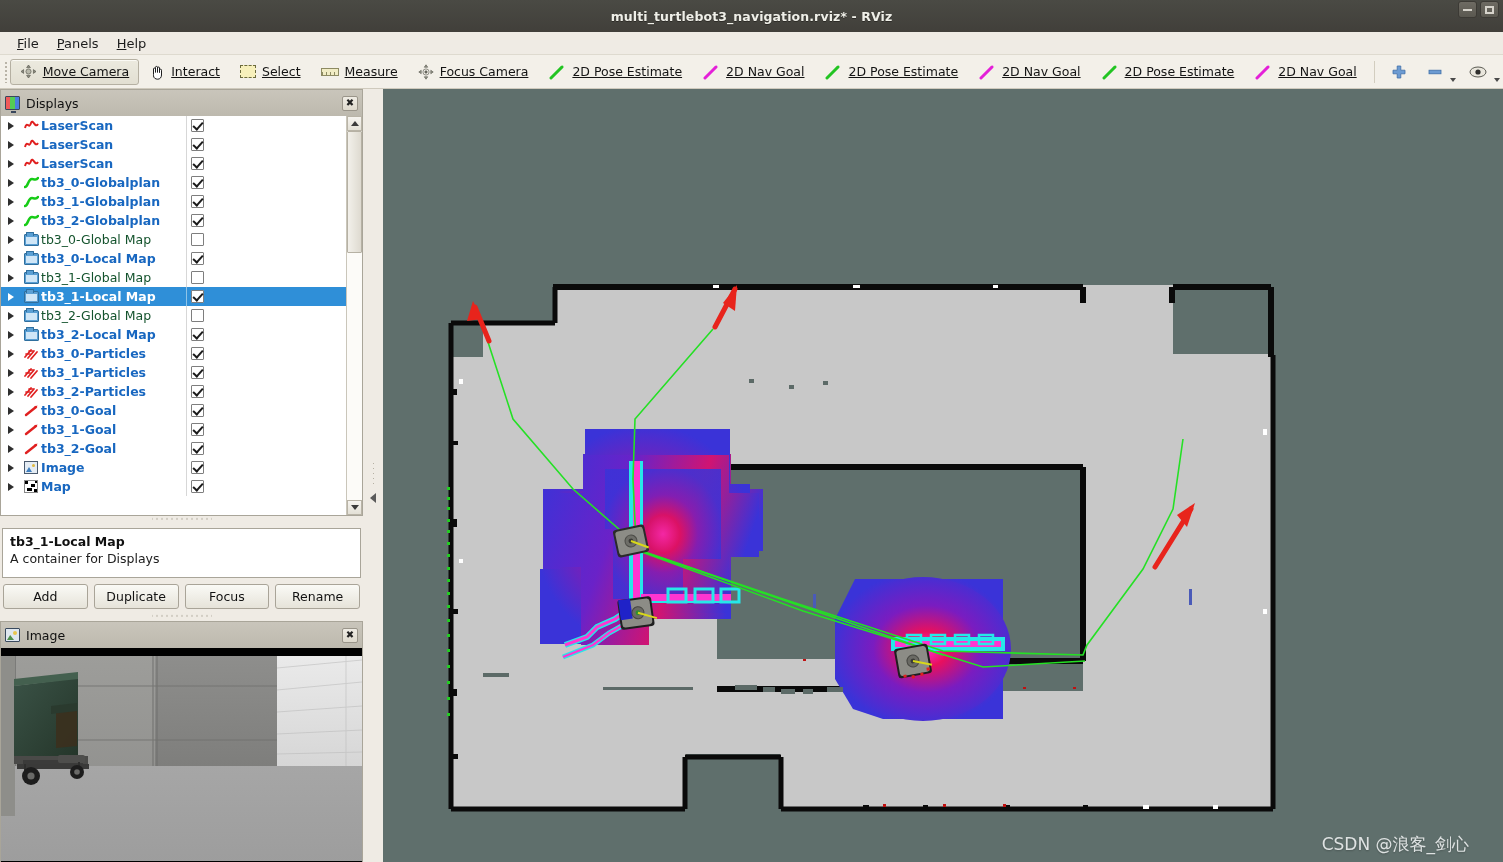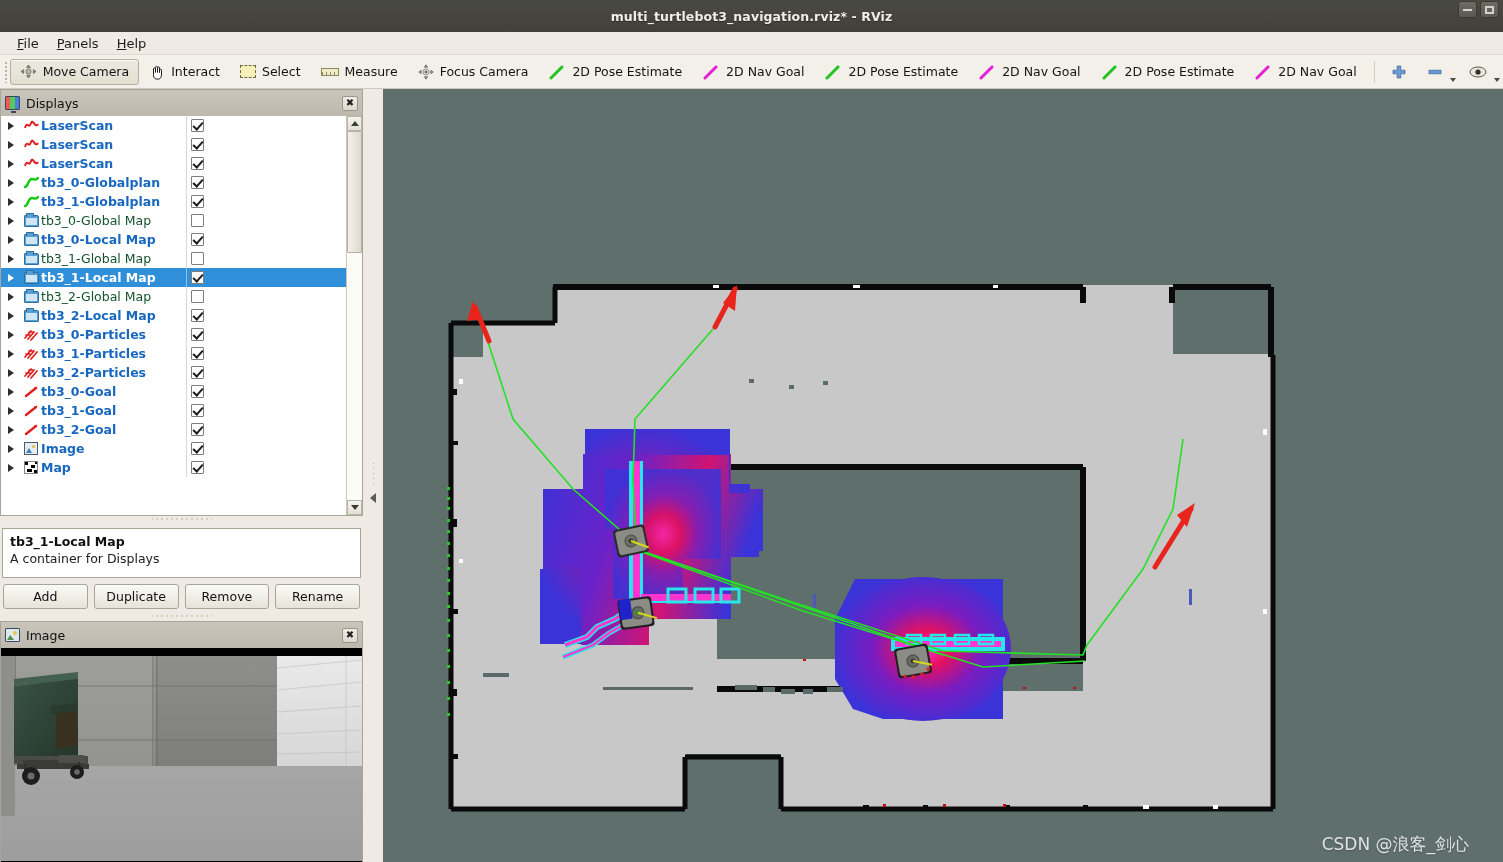--- a/index.html
+++ b/index.html
@@ -44,21 +44,21 @@
   #toolbar{
     height:34px; background:#f3f0e9; display:flex; align-items:center;
     border-bottom:1px solid #cfcabd; padding-left:4px; gap:0px;
   }
   .grip{ width:8px;height:22px; margin-right:3px;
     background-image:radial-gradient(circle, #b9b4a8 1px, transparent 1px);
     background-size:4px 4px; }
   .tbtn{
     display:flex;align-items:center;gap:6px;
     height:26px;padding:0 9px;border:1px solid transparent;border-radius:3px;
-    white-space:nowrap;font-size:12.5px;color:#141414;
+    white-space:nowrap;font-size:12.5px;color:#141414;text-decoration:underline;
   }
   .tbtn.active{
     background:linear-gradient(#eceadf,#e2dfd2);
     border:1px solid #b5b0a2; box-shadow:inset 0 1px 0 #fbfaf5;
   }
   .tbsep{ width:1px;height:22px;background:#d2cdbf;margin:0 7px; }
   .ico{ display:inline-block; position:relative; }
 
   
   .ic-movecam{width:17px;height:15px;}
@@ -451,20 +451,34 @@
             <span class="ticon">
               <svg width="15" height="13" viewBox="0 0 15 13">
                 <path d="M1 11 C4 11, 4 3, 8 3 C11 3, 12 5, 14 2" fill="none" stroke="#17cc17" stroke-width="2.6" stroke-linecap="round"></path>
               </svg>
             </span>
             <span class="tlabel">tb3_1-Globalplan</span>
             <span class="cbcell">
               <span class="cbx checked"></span>
             </span>
           </div>
+          <div class="trow on">
+            <span class="expander">
+              <i></i>
+            </span>
+            <span class="ticon">
+              <svg width="15" height="13" viewBox="0 0 15 13">
+                <path d="M1 11 C4 11, 4 3, 8 3 C11 3, 12 5, 14 2" fill="none" stroke="#17cc17" stroke-width="2.6" stroke-linecap="round"></path>
+              </svg>
+            </span>
+            <span class="tlabel">tb3_2-Globalplan</span>
+            <span class="cbcell">
+              <span class="cbx checked"></span>
+            </span>
+          </div>
           <div class="trow off">
             <span class="expander">
               <i></i>
             </span>
             <span class="ticon">
               <span class="ic-folder"></span>
             </span>
             <span class="tlabel">tb3_0-Global Map</span>
             <span class="cbcell">
               <span class="cbx"></span>
@@ -682,21 +696,21 @@
     <div class="handle-dots"></div>
 
     <div id="descbox">
       <div class="dtitle">tb3_1-Local Map</div>
       <div class="dtext">A container for Displays</div>
     </div>
 
     <div id="btnrow">
       <div class="pbtn">Add</div>
       <div class="pbtn">Duplicate</div>
-      <div class="pbtn">Remove</div>
+      <div class="pbtn">Focus</div>
       <div class="pbtn">Rename</div>
     </div>
 
     <div class="handle-dots"></div>
 
     <div id="imgpanel">
       <div class="panelhdr">
         <span class="ic-image"></span>
         <span class="ptitle">Image</span>
         <span class="pclose">✖</span>

